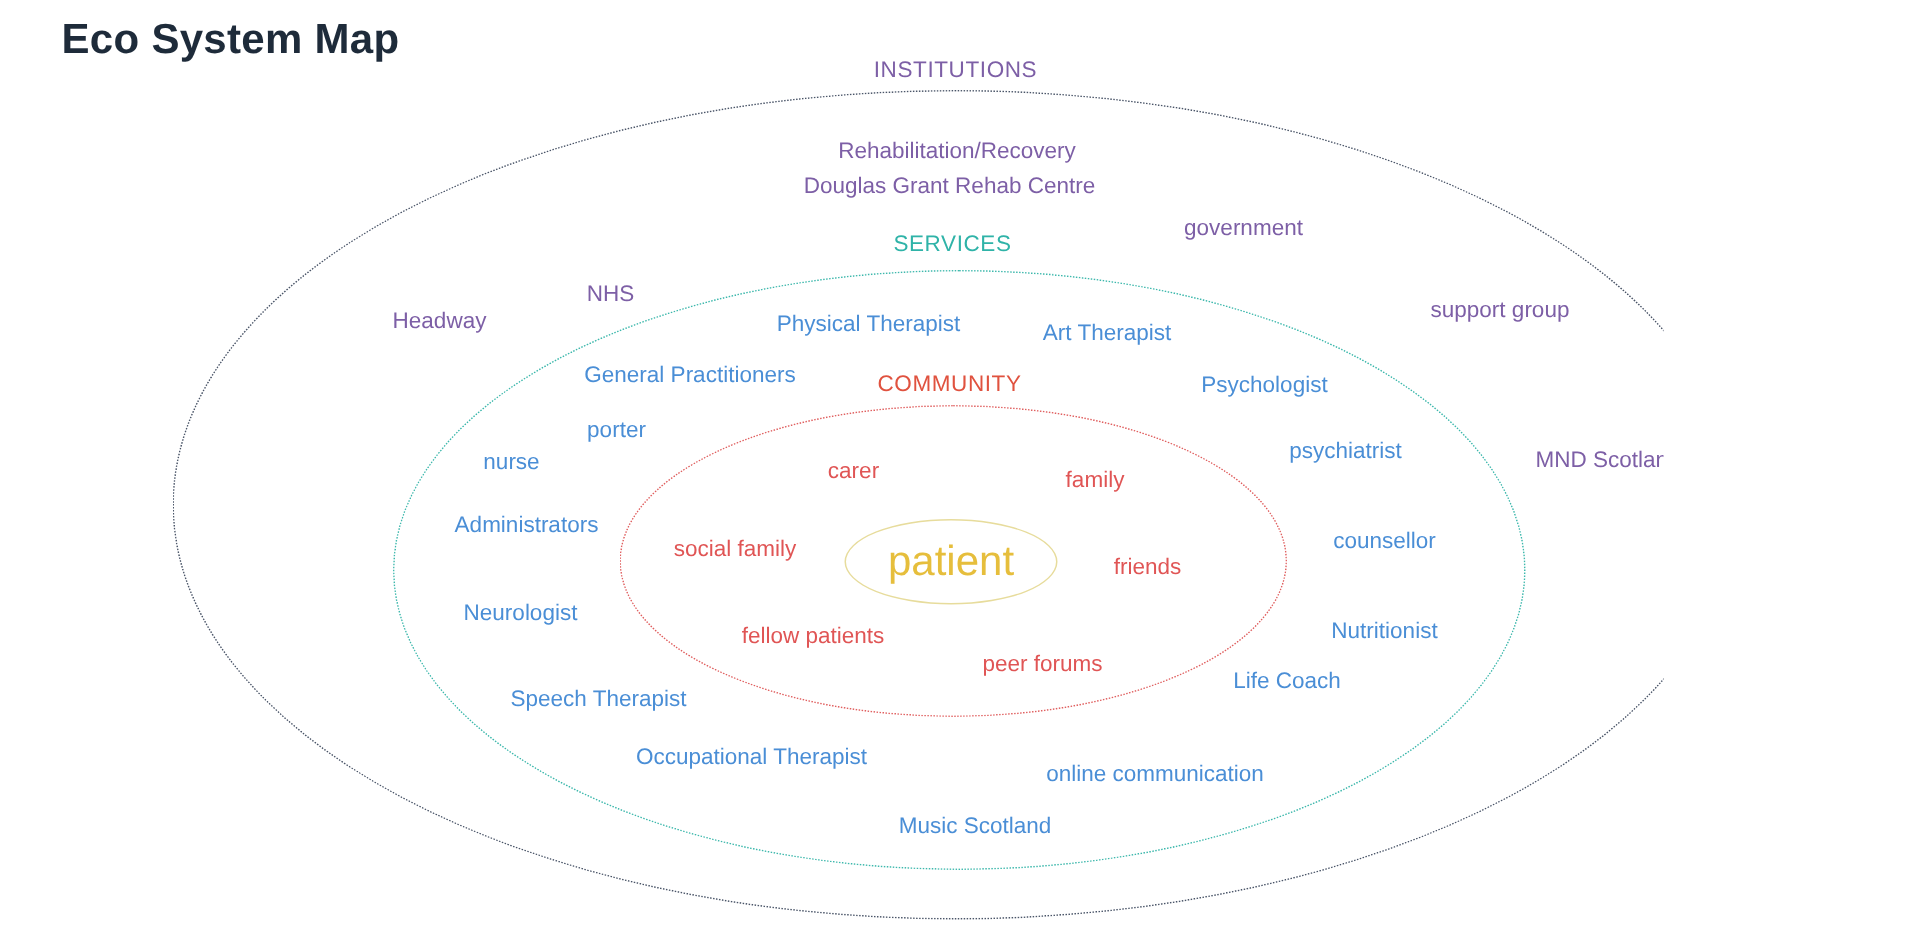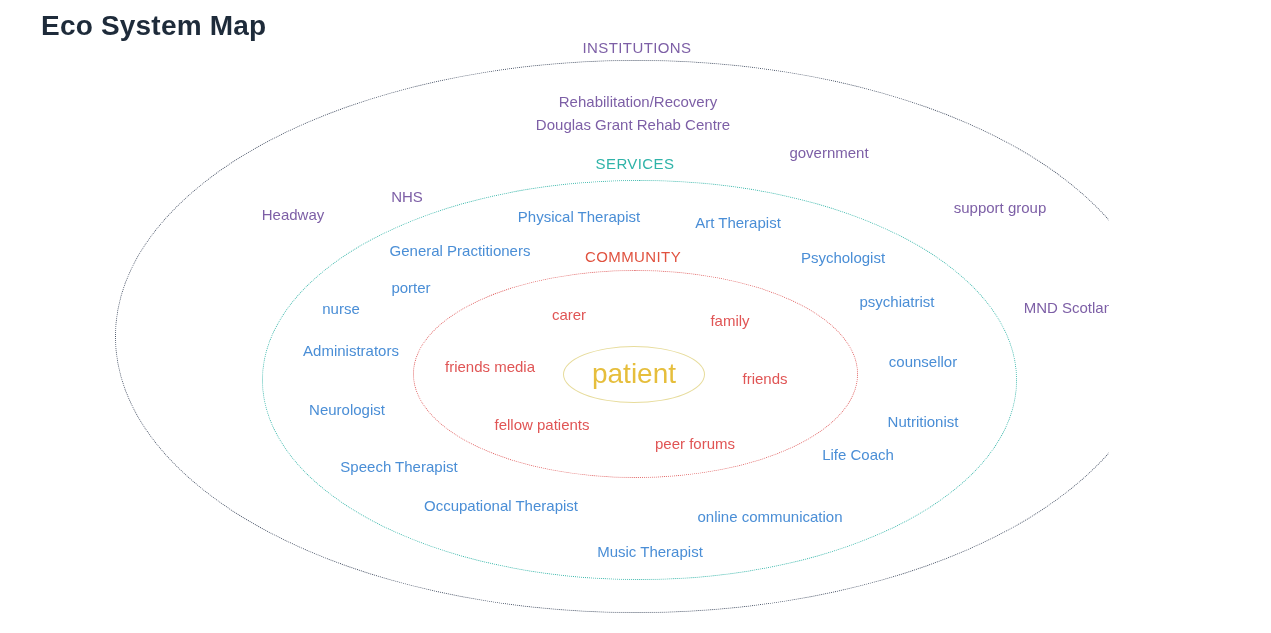--- a/index.html
+++ b/index.html
@@ -97,22 +97,22 @@
   <div class="node svc" style="left:897px; top:301px;">psychiatrist</div>
   <div class="node svc" style="left:341px; top:308px;">nurse</div>
   <div class="node svc" style="left:351px; top:350px;">Administrators</div>
   <div class="node svc" style="left:923px; top:361px;">counsellor</div>
   <div class="node svc" style="left:347px; top:409px;">Neurologist</div>
   <div class="node svc" style="left:923px; top:421px;">Nutritionist</div>
   <div class="node svc" style="left:399px; top:466px;">Speech Therapist</div>
   <div class="node svc" style="left:858px; top:454px;text-align:center;">Life Coach</div>
   <div class="node svc" style="left:501px; top:505px;">Occupational Therapist</div>
   <div class="node svc" style="left:770px; top:516px;">online communication</div>
-  <div class="node svc" style="left:650px; top:551px;">Music Therapist</div>
+  <div class="node svc" style="left:650px; top:551px;">Music Scotland</div>
 
   <div class="node comm" style="left:569px; top:314px;">carer</div>
   <div class="node comm" style="left:690px; top:320px;margin-left:40px;">family</div>
-  <div class="node comm" style="left:490px; top:366px;">friends media</div>
+  <div class="node comm" style="left:490px; top:366px;">social family</div>
   <div class="node comm" style="left:765px; top:378px;">friends</div>
   <div class="node comm" style="left:542px; top:424px;">fellow patients</div>
   <div class="node comm" style="left:695px; top:443px;">peer forums</div>
 
 </div>
 
 </body></html>

